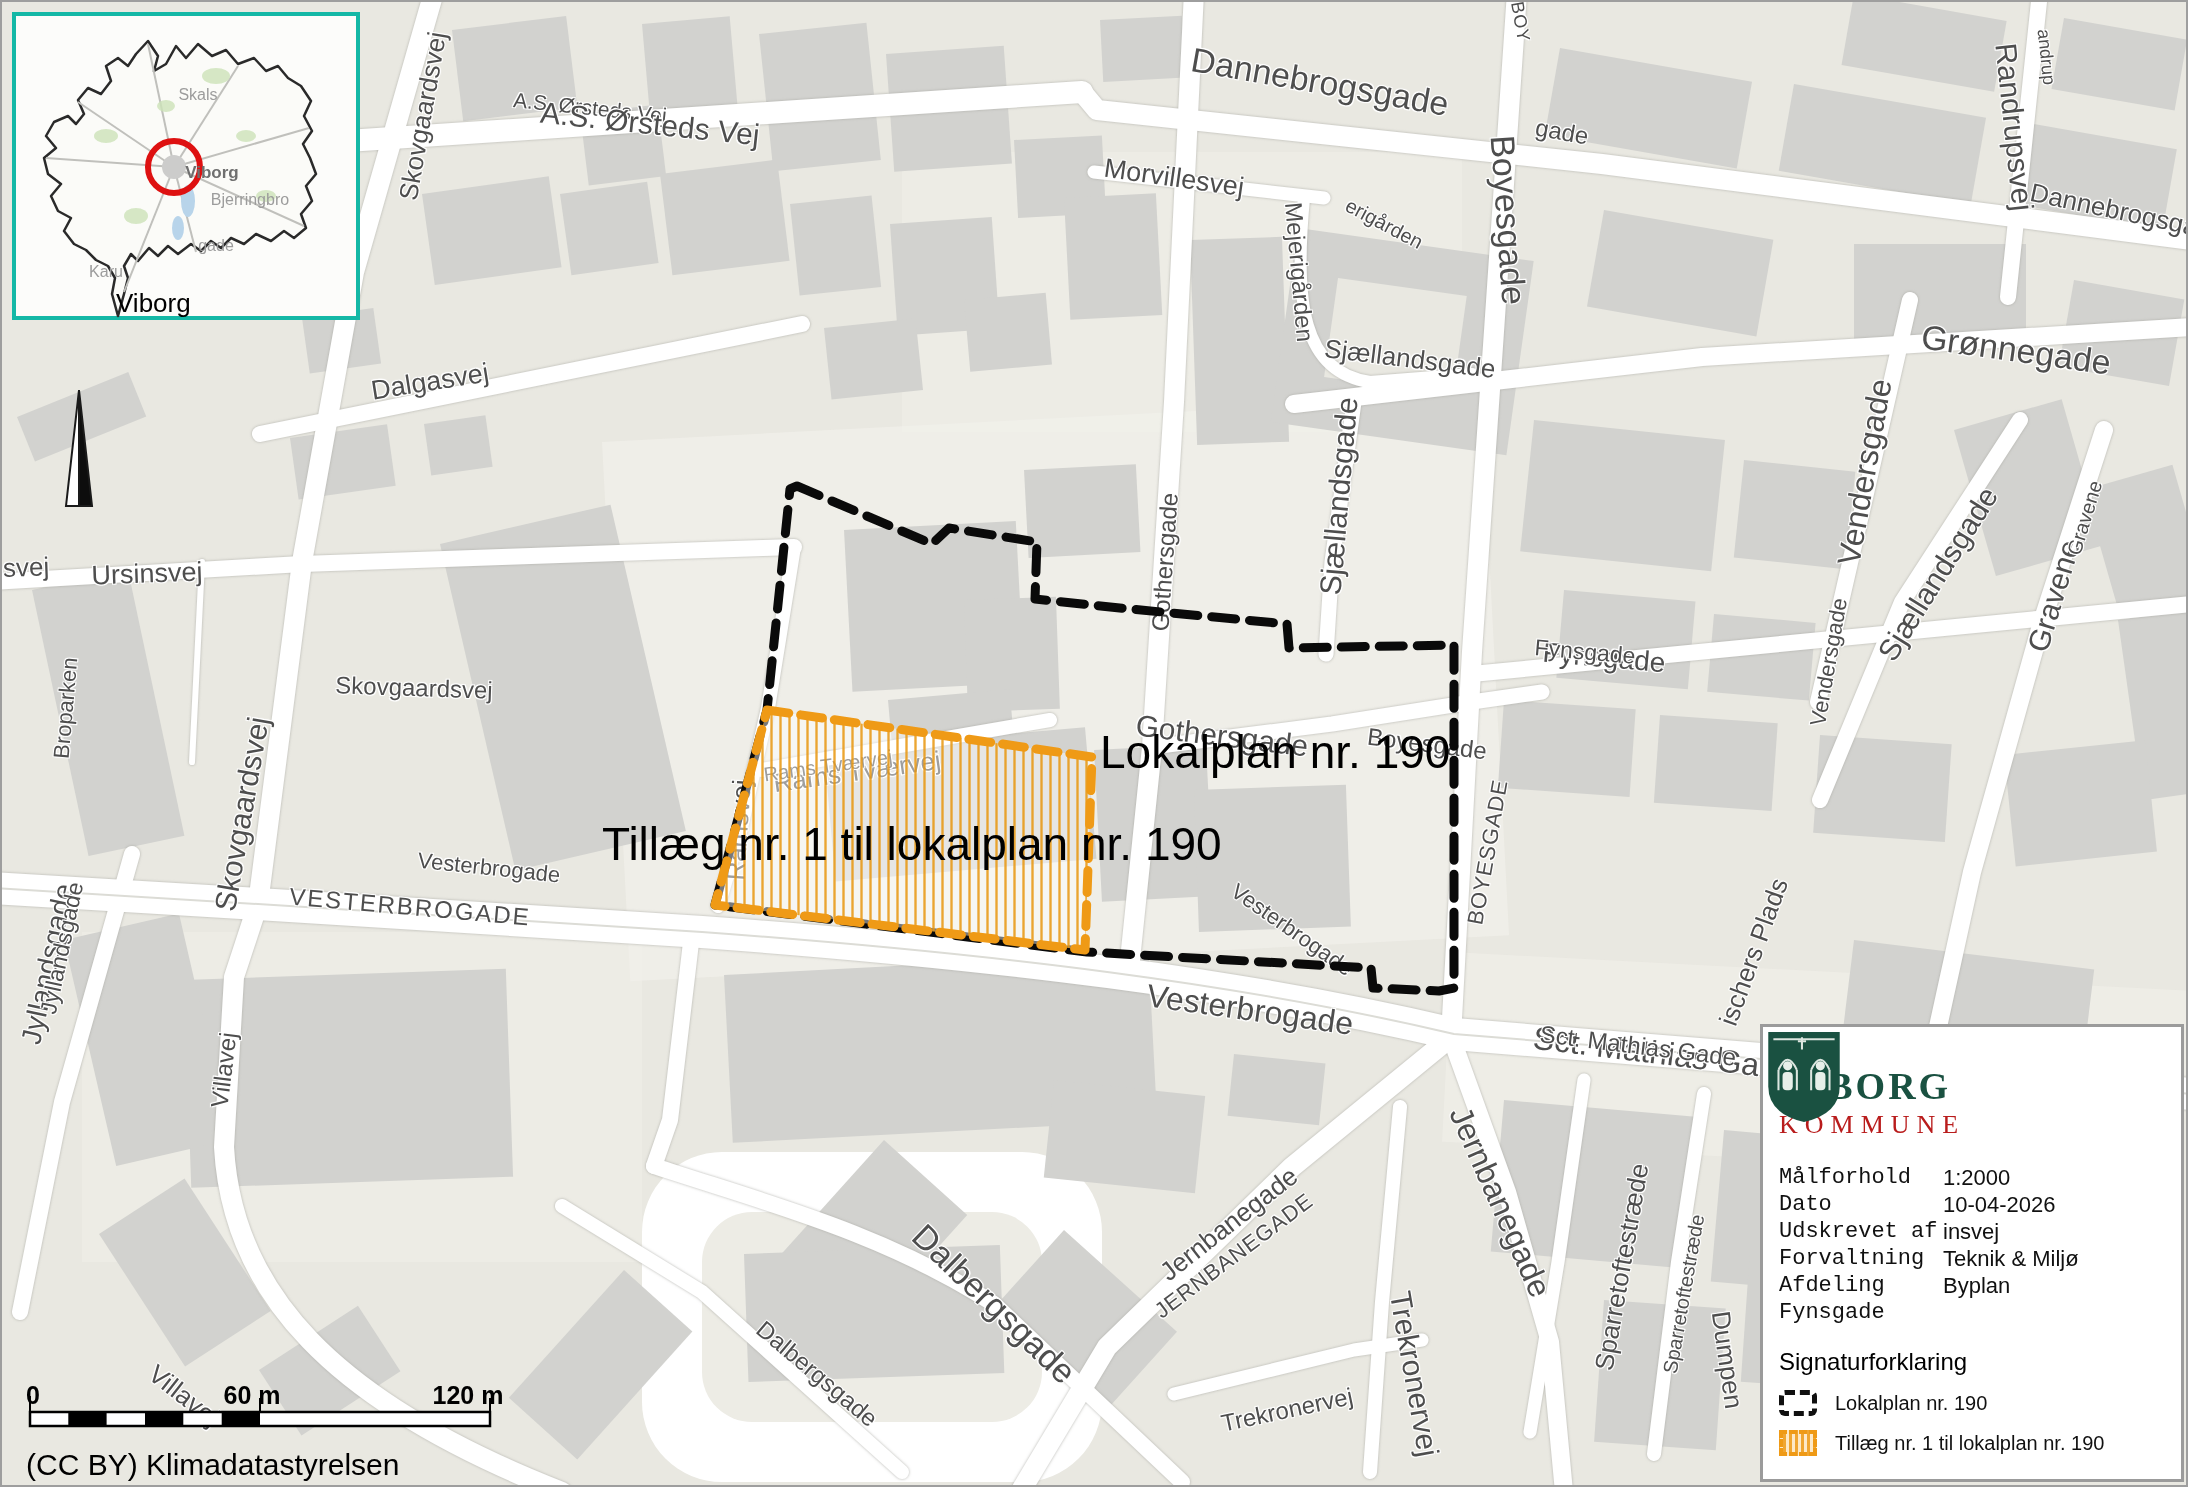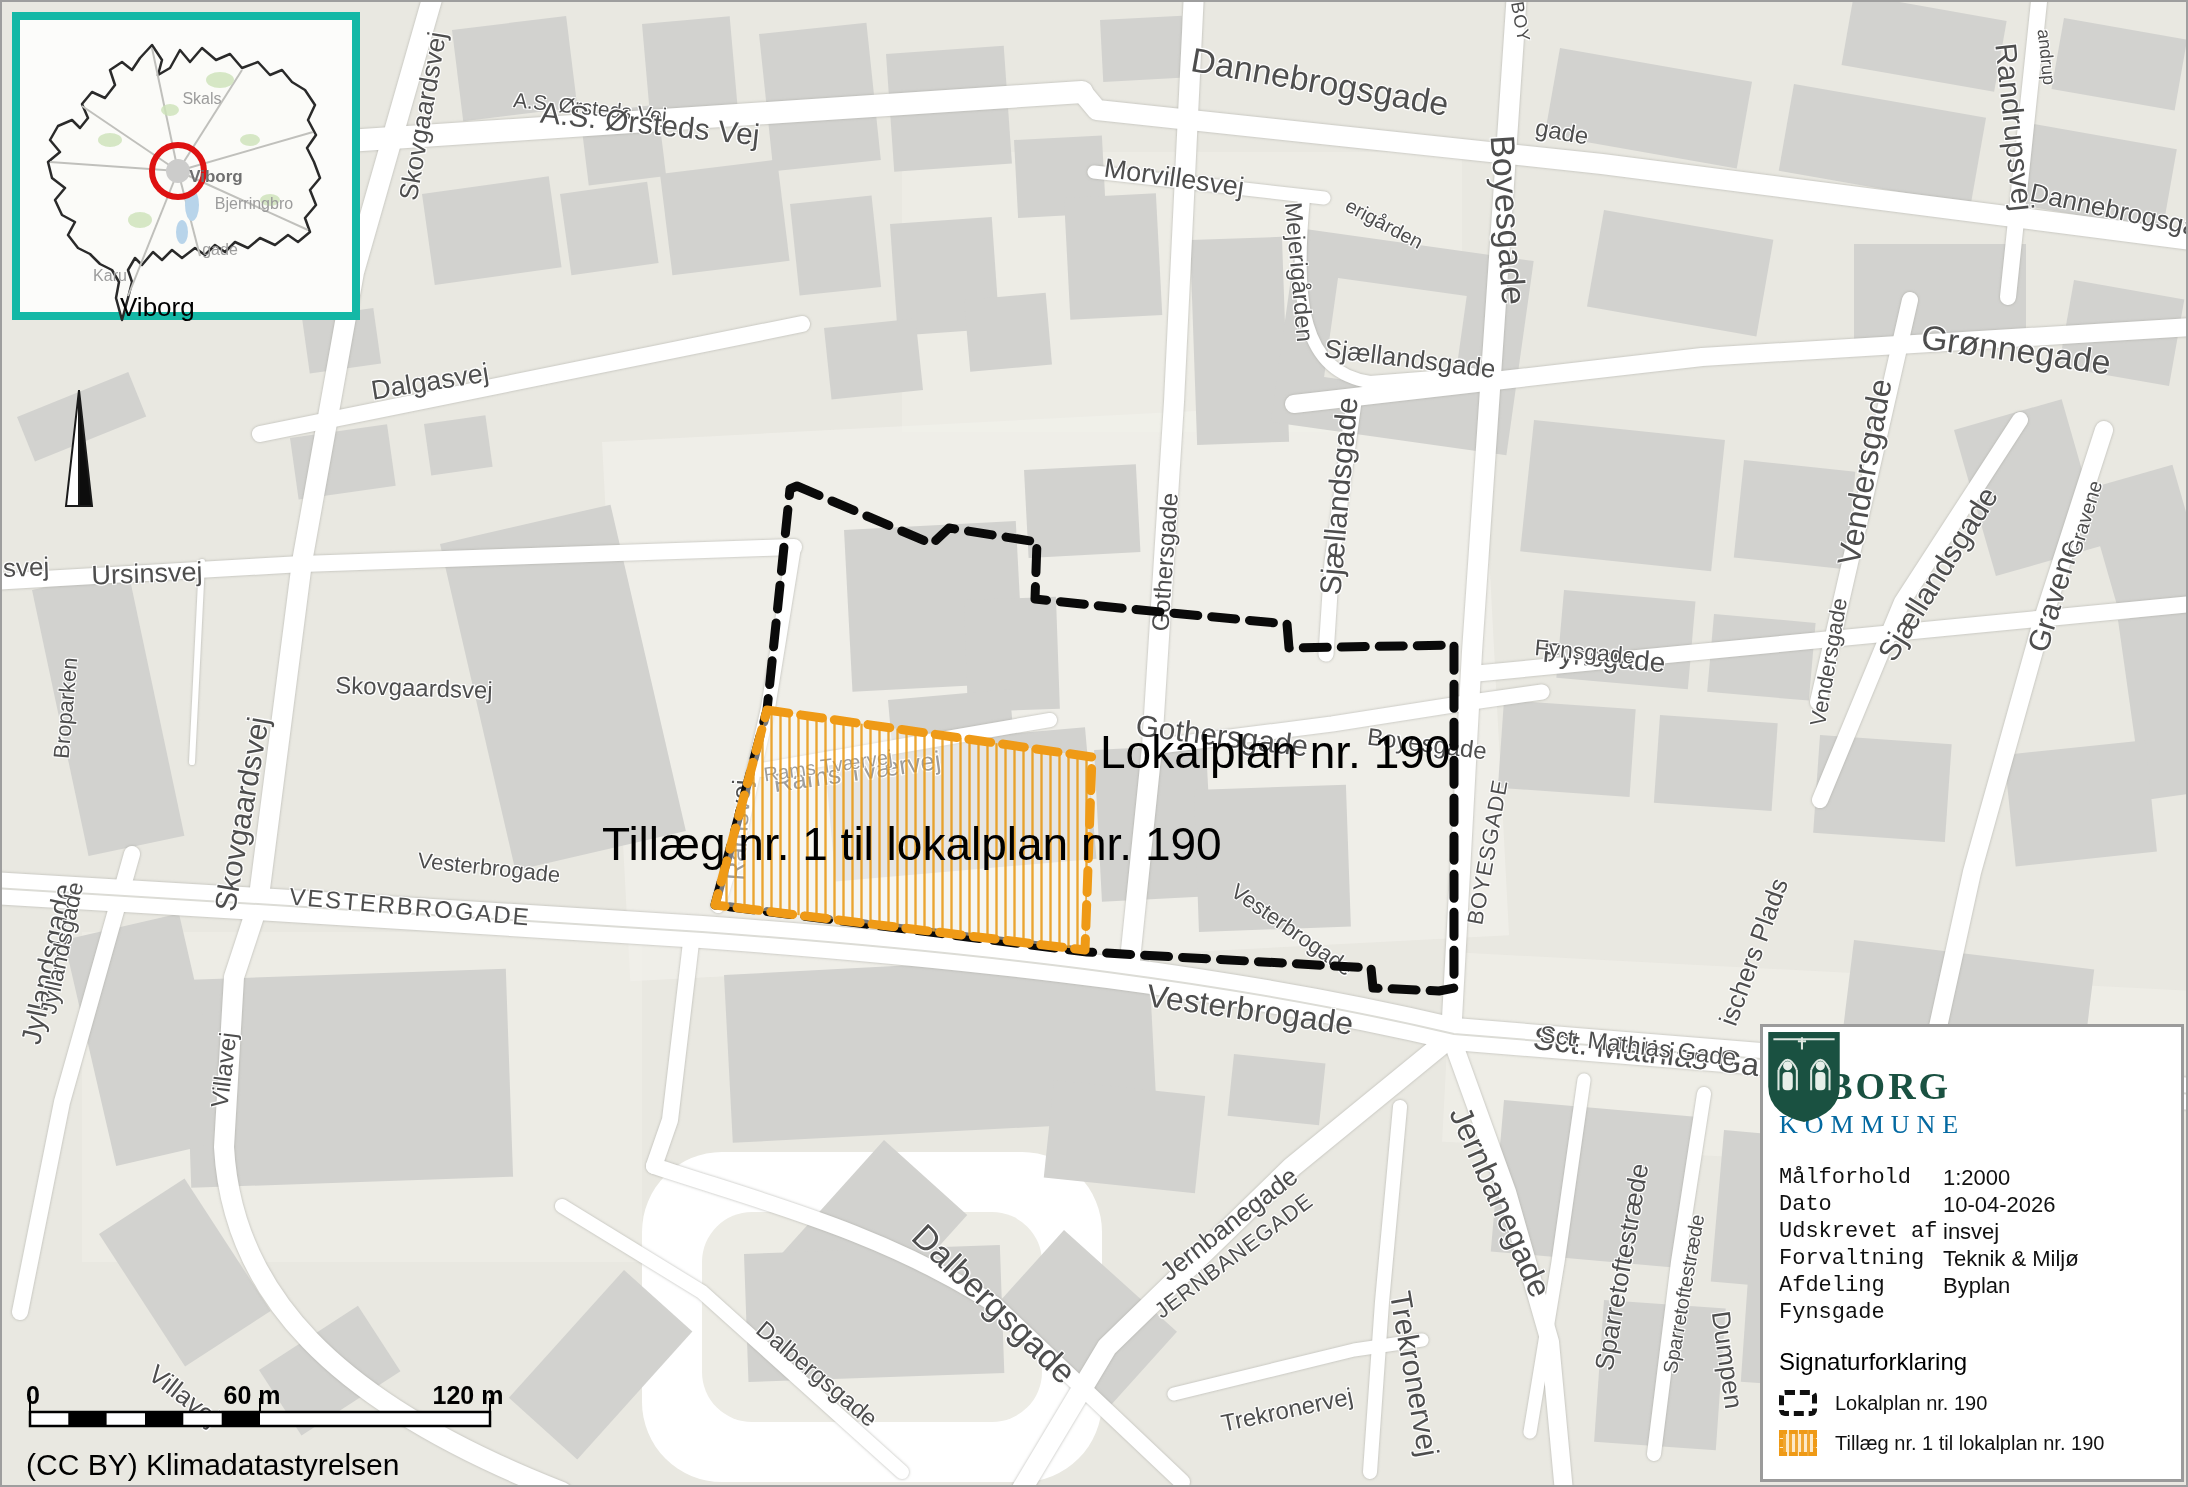--- a/index.html
+++ b/index.html
@@ -16,42 +16,42 @@
   }
   #base-map{z-index:1;}
   #overlay-map{z-index:4;}
   .plan-label{
     position:absolute;z-index:5;font-size:46px;color:#000;white-space:nowrap;
   }
   .lok{left:1098px;top:723px;}
   .til{left:600px;top:815px;}
   .inset{
     position:absolute;left:10px;top:10px;width:348px;height:308px;z-index:6;
-    background:#fcfcfa;border:8px solid #14b8a6;box-sizing:border-box;
+    background:#fcfcfa;border:4px solid #14b8a6;box-sizing:border-box;
   }
   .inset svg{position:absolute;left:0;top:0;}
   .town{
     position:absolute;color:#9c9c9c;white-space:nowrap;transform:translate(-50%,-50%);
     font-size:16px;z-index:2;
   }
   .town.bold{font-weight:bold;color:#6f6f6f;font-size:17px;}
   .inset-caption{
     position:absolute;left:100px;top:272px;font-size:26px;color:#000;z-index:3;white-space:nowrap;
   }
   .attribution{
     position:absolute;left:24px;top:1446px;z-index:6;font-size:30px;color:#000;white-space:nowrap;
   }
   .infobox{
     position:absolute;left:1758px;top:1022px;width:424px;height:458px;z-index:7;
     background:#fff;border:3px solid #9b9b9b;box-sizing:border-box;padding:16px 16px;
   }
   .logo-row{display:flex;gap:16px;align-items:flex-start;}
   .logo-text{margin-top:24px;}
   .logo-title{font-family:"Liberation Serif",serif;font-weight:bold;font-size:38px;color:#1a5141;letter-spacing:3px;line-height:1;}
-  .logo-sub{font-family:"Liberation Serif",serif;font-size:26px;color:#0369a1;letter-spacing:7px;margin-top:5px;}
+  .logo-sub{font-family:"Liberation Serif",serif;font-size:26px;color:#b91c1c;letter-spacing:7px;margin-top:5px;}
   .meta{margin-top:24px;font-size:22px;color:#111;}
   .meta-row{display:flex;line-height:27px;}
   .meta-label{width:164px;flex:none;font-family:Liberation Mono, monospace;}
   .sig-title{margin-top:22px;font-size:24px;color:#000;}
   .legend-item{display:flex;align-items:center;gap:18px;margin-top:14px;}
   .sw{flex:none;box-sizing:border-box;}
   .sw-lok{width:38px;height:26px;border:5px dashed #101010;border-radius:6px;background:#fff;}
   .sw-til{width:38px;height:26px;border:4px dashed #ef9a16;background:repeating-linear-gradient(90deg,#f0a632 0 3px,#fde9c8 3px 6px);}
   .legend-label{font-size:20px;color:#111;}
 </style>

